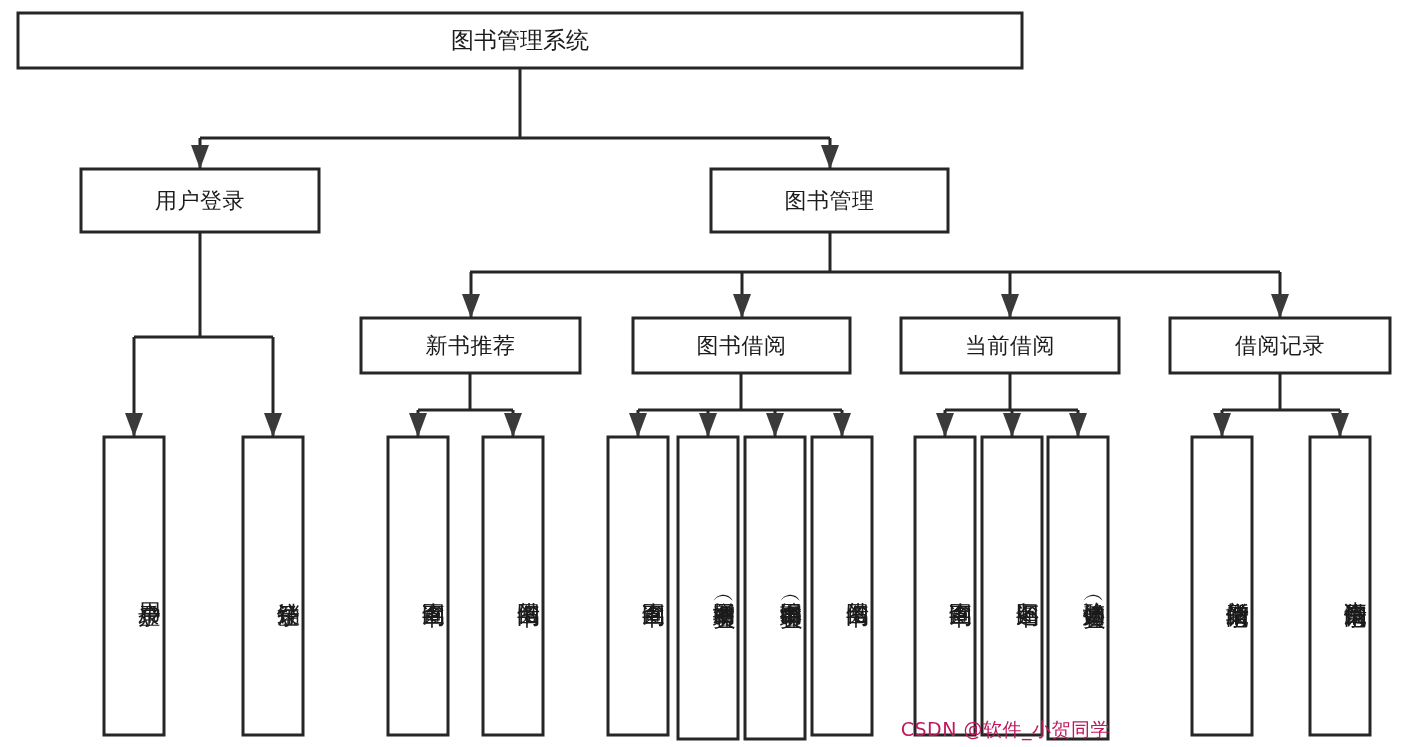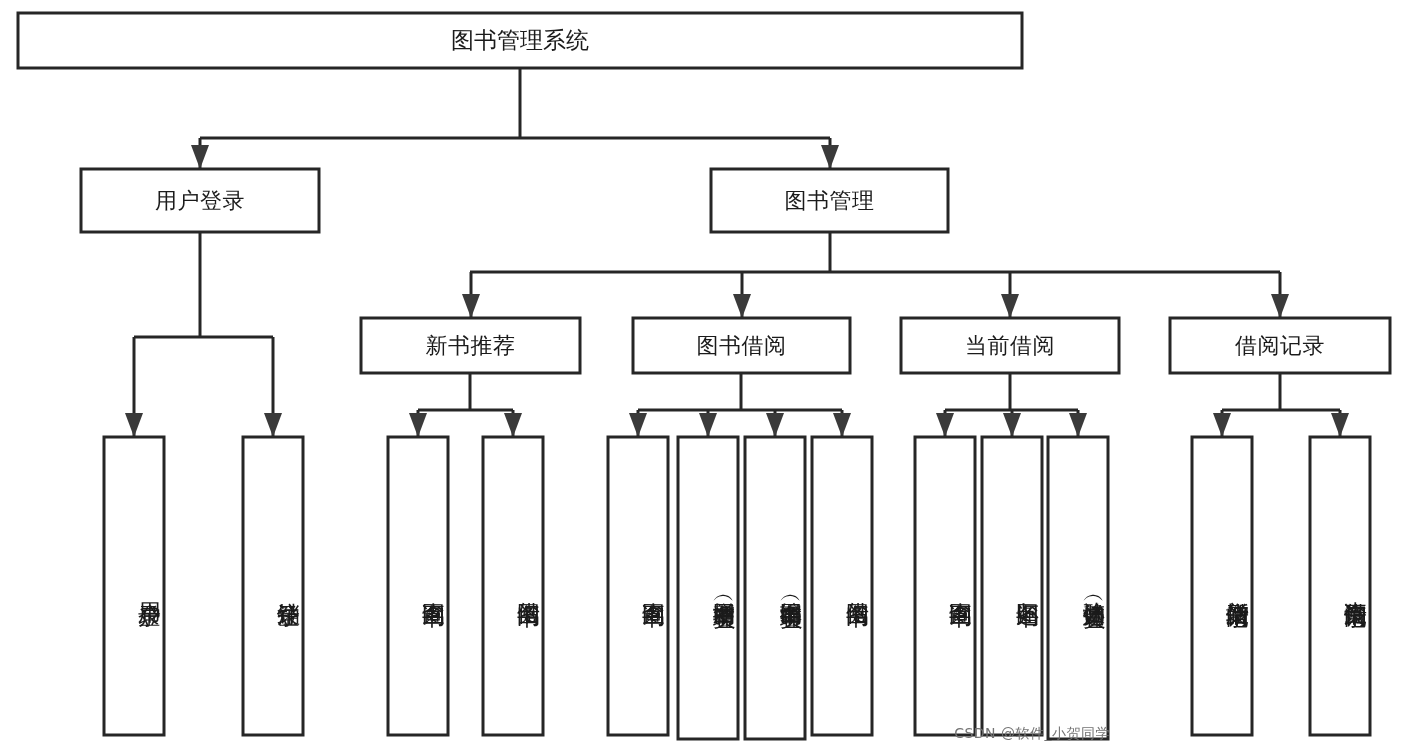--- a/index.html
+++ b/index.html
@@ -69,22 +69,22 @@
     white-space: nowrap;
     letter-spacing: 1px;
     text-align: center;
     pointer-events: none;
   }
   .watermark {
     position: absolute;
     right: 8px;
     bottom: 4px;
     font-family: "DejaVu Sans", "Liberation Sans", sans-serif;
-    font-size: 14px;
-    color: #737373;
+    font-size: 19px;
+    color: #be185d;
     white-space: nowrap;
     letter-spacing: 0.5px;
   }
 </style>
 </head>
 <body>
 
 <div id="diagram-root">
 
   <svg id="chart-svg" viewBox="0 0 1405 747">

